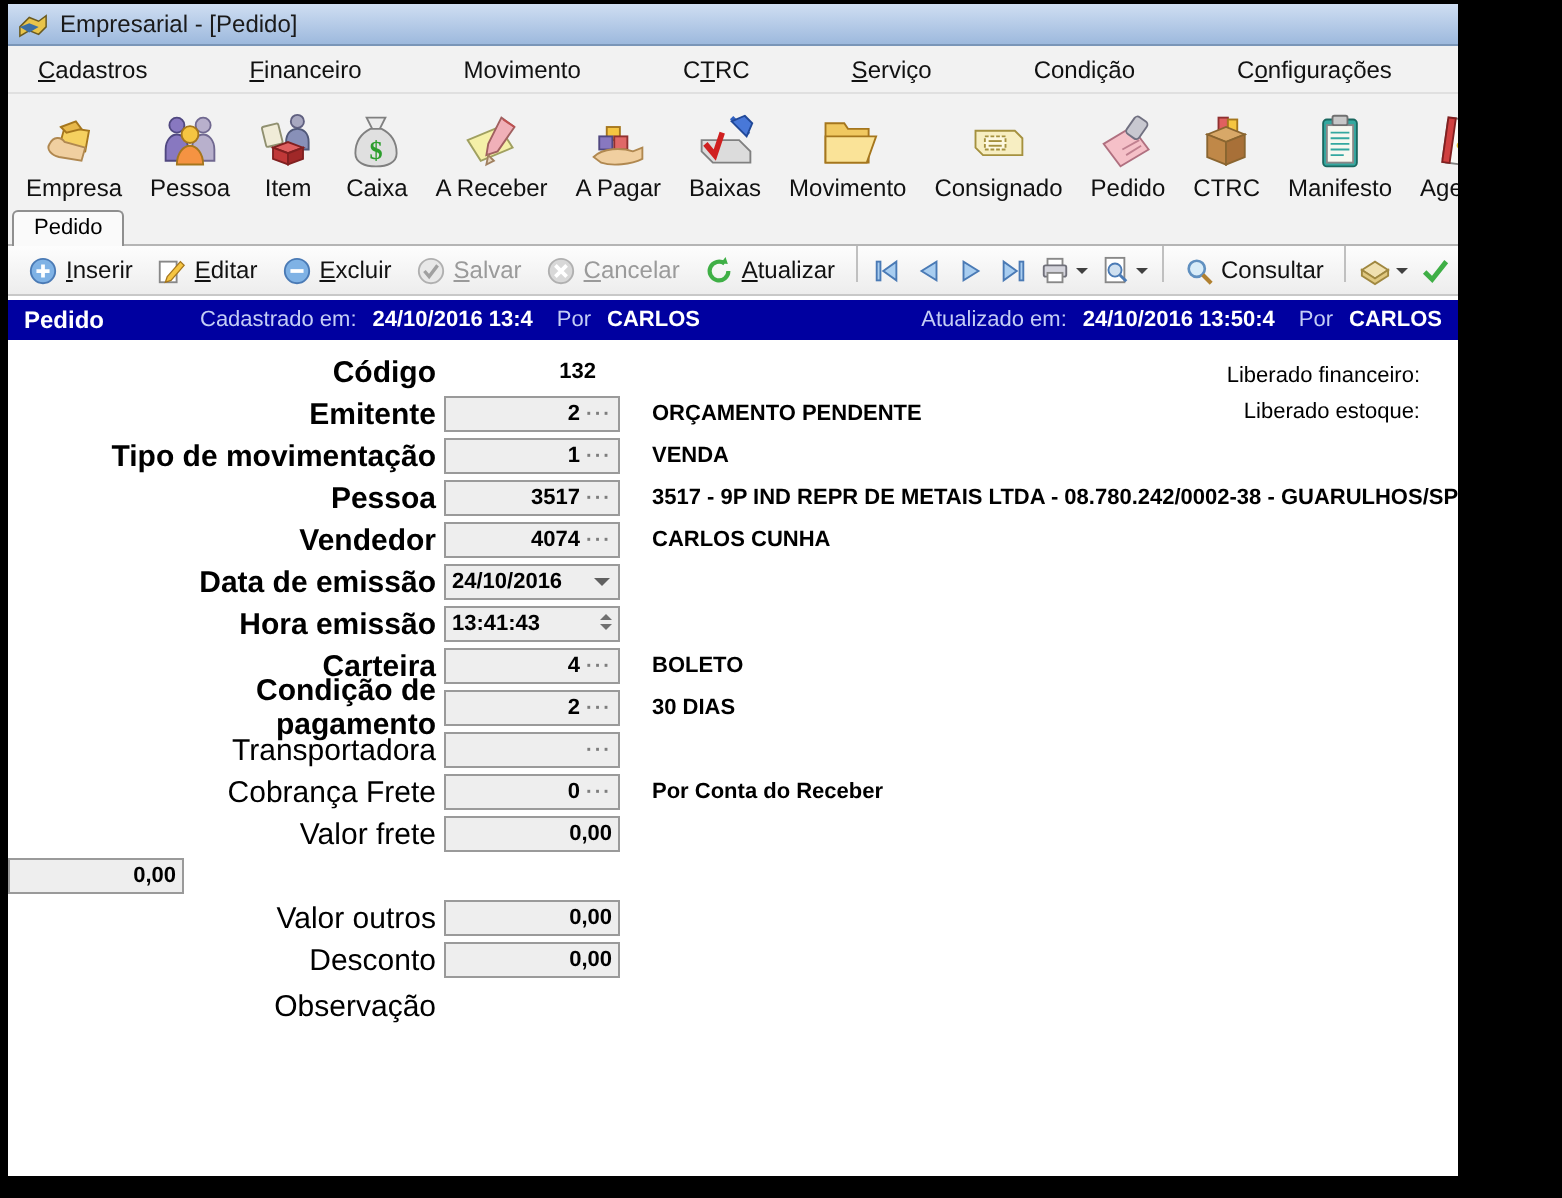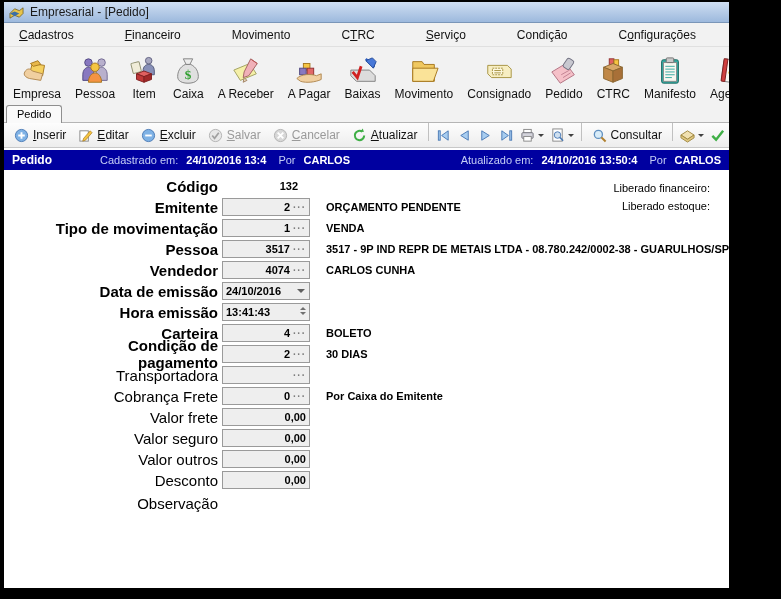--- a/index.html
+++ b/index.html
@@ -522,30 +522,29 @@
             <span class="val-right"></span>
             <span class="ellipsis">···</span>
           </div>
         </div>
         <div class="frow">
           <div class="flabel">Cobrança Frete</div>
           <div class="fbox">
             <span class="val-right">0</span>
             <span class="ellipsis">···</span>
           </div>
-          <div class="fdesc">Por Caixa do Emitente</div>
+          <div class="fdesc">Por Conta do Receber</div>
         </div>
         <div class="frow">
           <div class="flabel">Valor frete</div>
           <div class="fbox">
             <span class="val-right">0,00</span>
           </div>
         </div>
         <div class="frow">
-          <div class="flabel">Valor seguro</div>
           <div class="fbox">
             <span class="val-right">0,00</span>
           </div>
         </div>
         <div class="frow">
           <div class="flabel">Valor outros</div>
           <div class="fbox">
             <span class="val-right">0,00</span>
           </div>
         </div>

